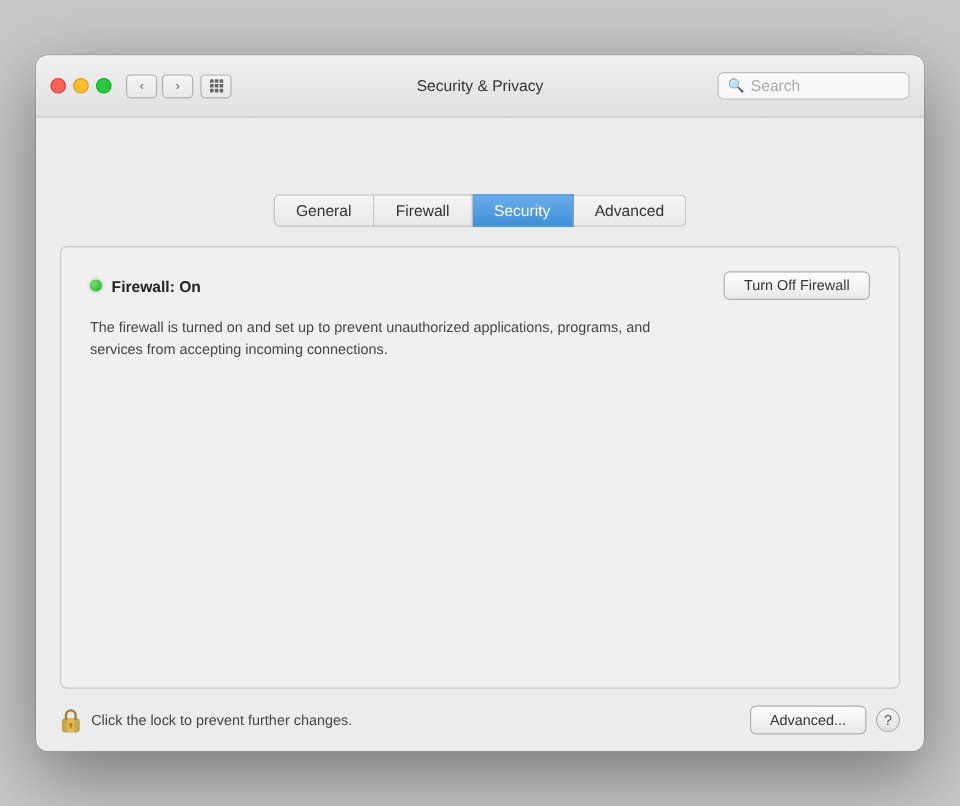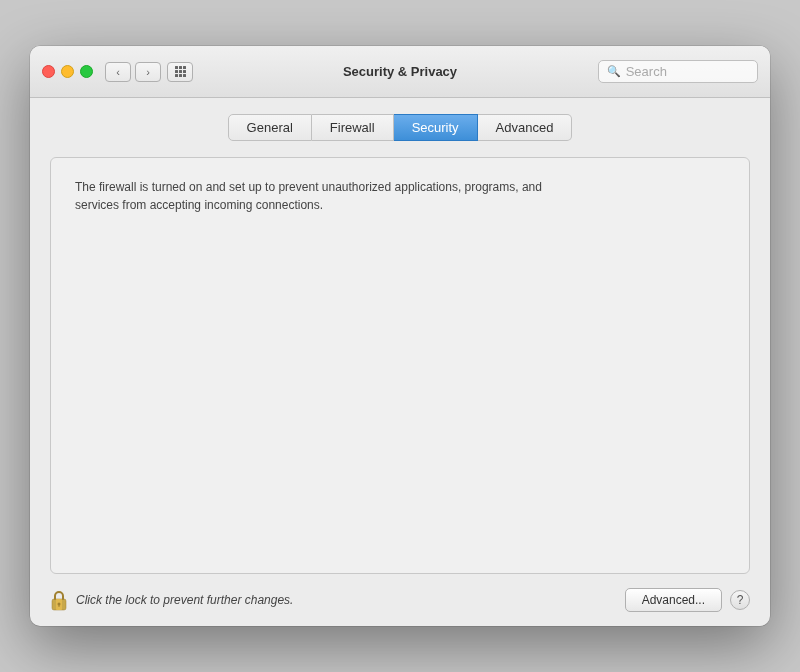--- a/index.html
+++ b/index.html
@@ -114,21 +114,21 @@
       height: 3px;
       background: #666;
       border-radius: 0.5px;
     }
 
     .window-title {
       position: absolute;
       left: 50%;
       transform: translateX(-50%);
       font-size: 13px;
-      font-weight: 700;
+      font-weight: 400;
       color: #333;
     }
 
     .search-box {
       margin-left: auto;
       display: flex;
       align-items: center;
       background: rgba(255,255,255,0.7);
       border: 1px solid #c0c0c0;
       border-radius: 5px;
@@ -163,20 +163,21 @@
     }
 
     .tab {
       padding: 5px 18px;
       font-size: 13px;
       border: 1px solid #c0c0c0;
       background: linear-gradient(to bottom, #f5f5f5, #e8e8e8);
       cursor: pointer;
       color: #333;
       position: relative;
+      margin-top: 48px;
     }
 
     .tab:first-child {
       border-radius: 5px 0 0 5px;
     }
 
     .tab:last-child {
       border-radius: 0 5px 5px 0;
     }
 
@@ -270,21 +271,20 @@
 
     .lock-svg {
       width: 18px;
       height: 22px;
       flex-shrink: 0;
     }
 
     .lock-text {
       font-size: 12px;
       color: #444;
-      font-style: italic;
     }
 
     .bottom-right {
       display: flex;
       align-items: center;
       gap: 8px;
     }
 
     .help-btn {
       width: 20px;
@@ -348,20 +348,27 @@
 
     <div class="tabs-container">
       <div class="tab">General</div>
       <div class="tab">Firewall</div>
       <div class="tab active">Security</div>
       <div class="tab">Advanced</div>
     </div>
 
     <div class="panel">
 
+      <div class="firewall-status-row">
+        <div class="status-left">
+          <div class="green-dot"></div>
+          <span class="firewall-on-label">Firewall: On</span>
+        </div>
+        <button class="mac-button">Turn Off Firewall</button>
+      </div>
 
       <p class="firewall-description">The firewall is turned on and set up to prevent unauthorized applications, programs, and services from accepting incoming connections.</p>
 
     </div>
   </div>
 
   <div class="bottom-bar">
     <div class="lock-icon-container">
 
       <svg class="lock-svg" viewBox="0 0 18 22" fill="none" xmlns="http://www.w3.org/2000/svg">

